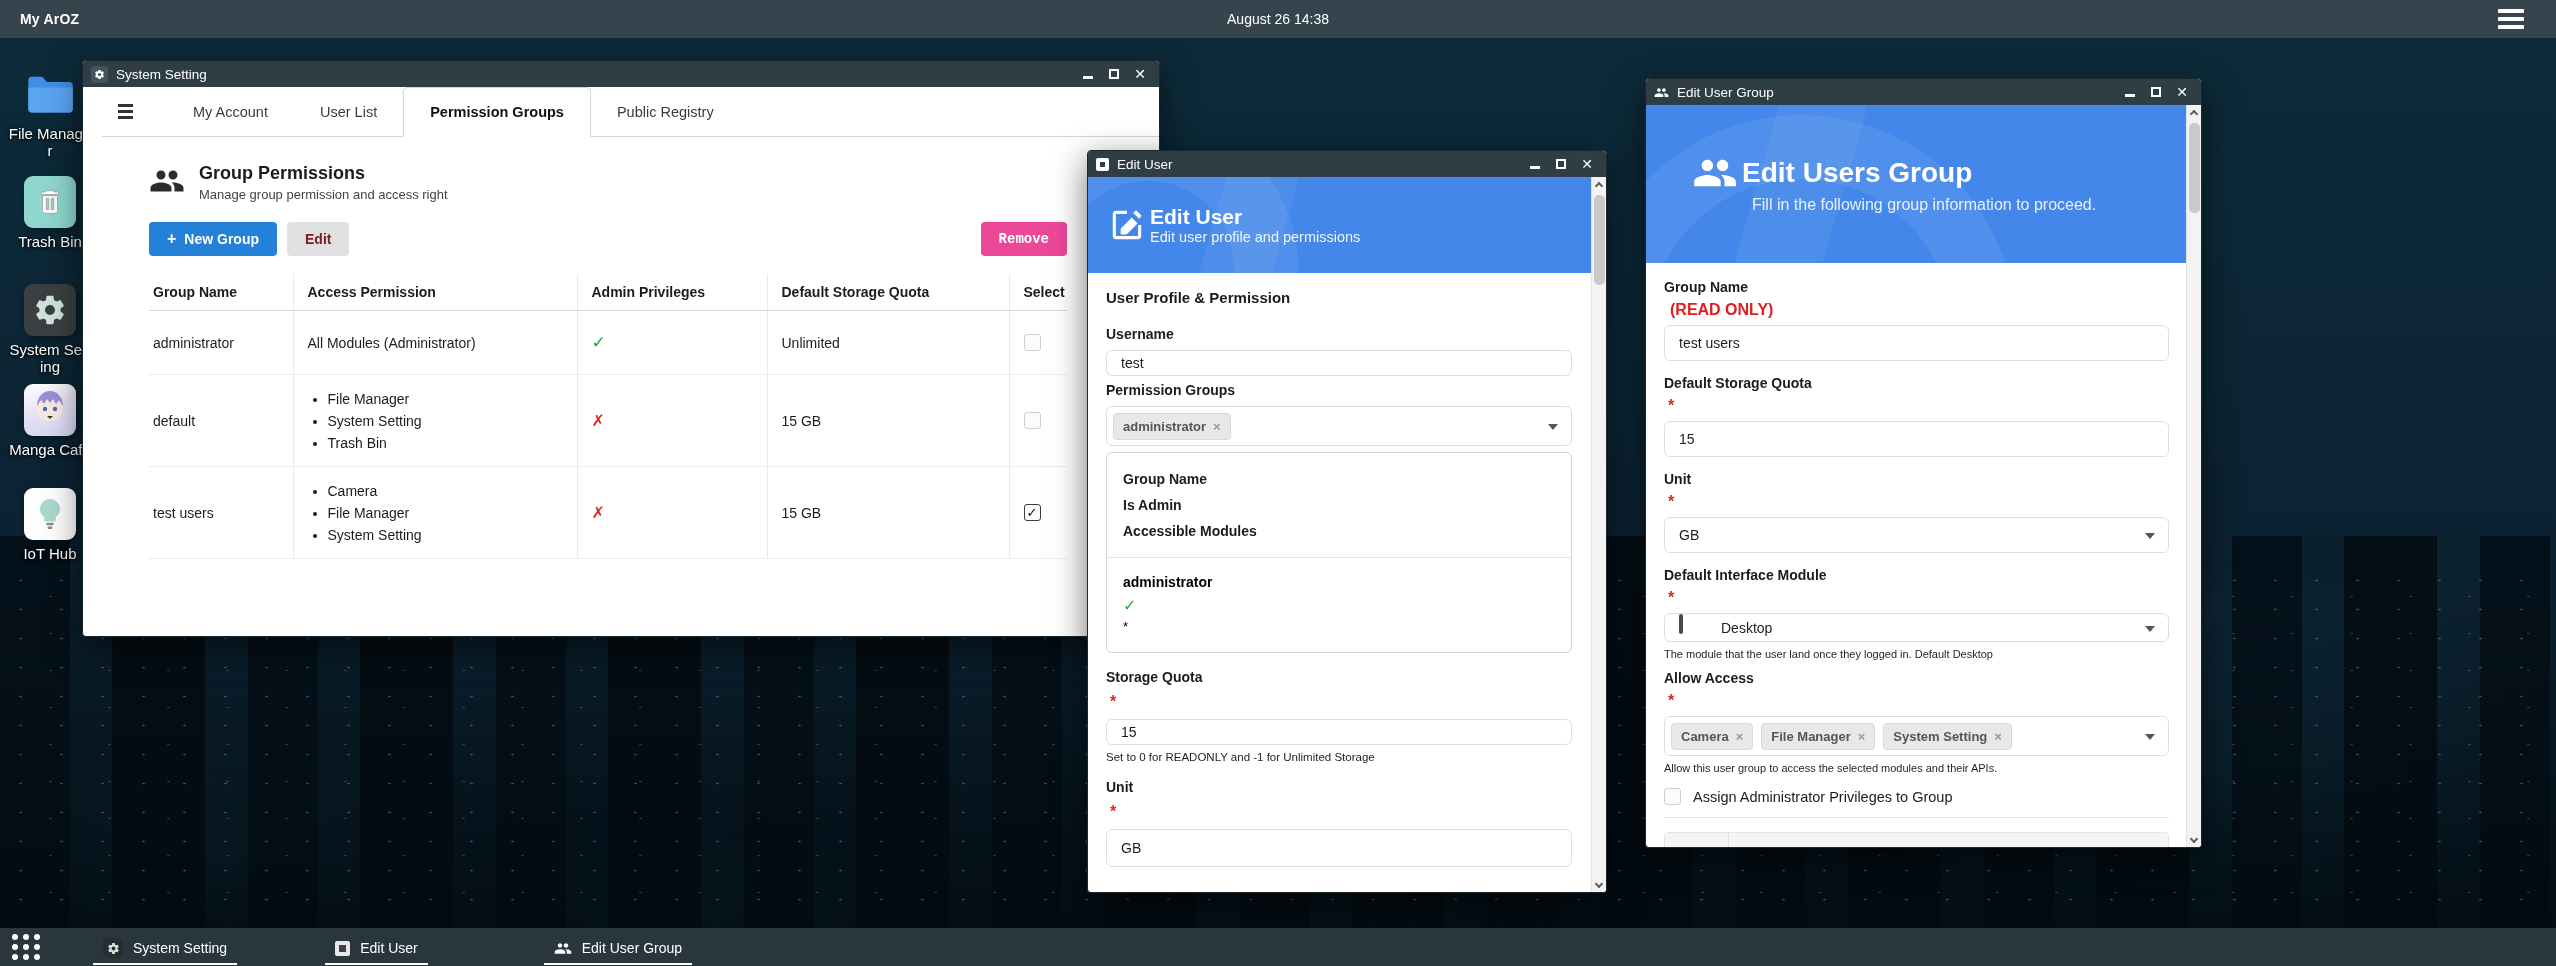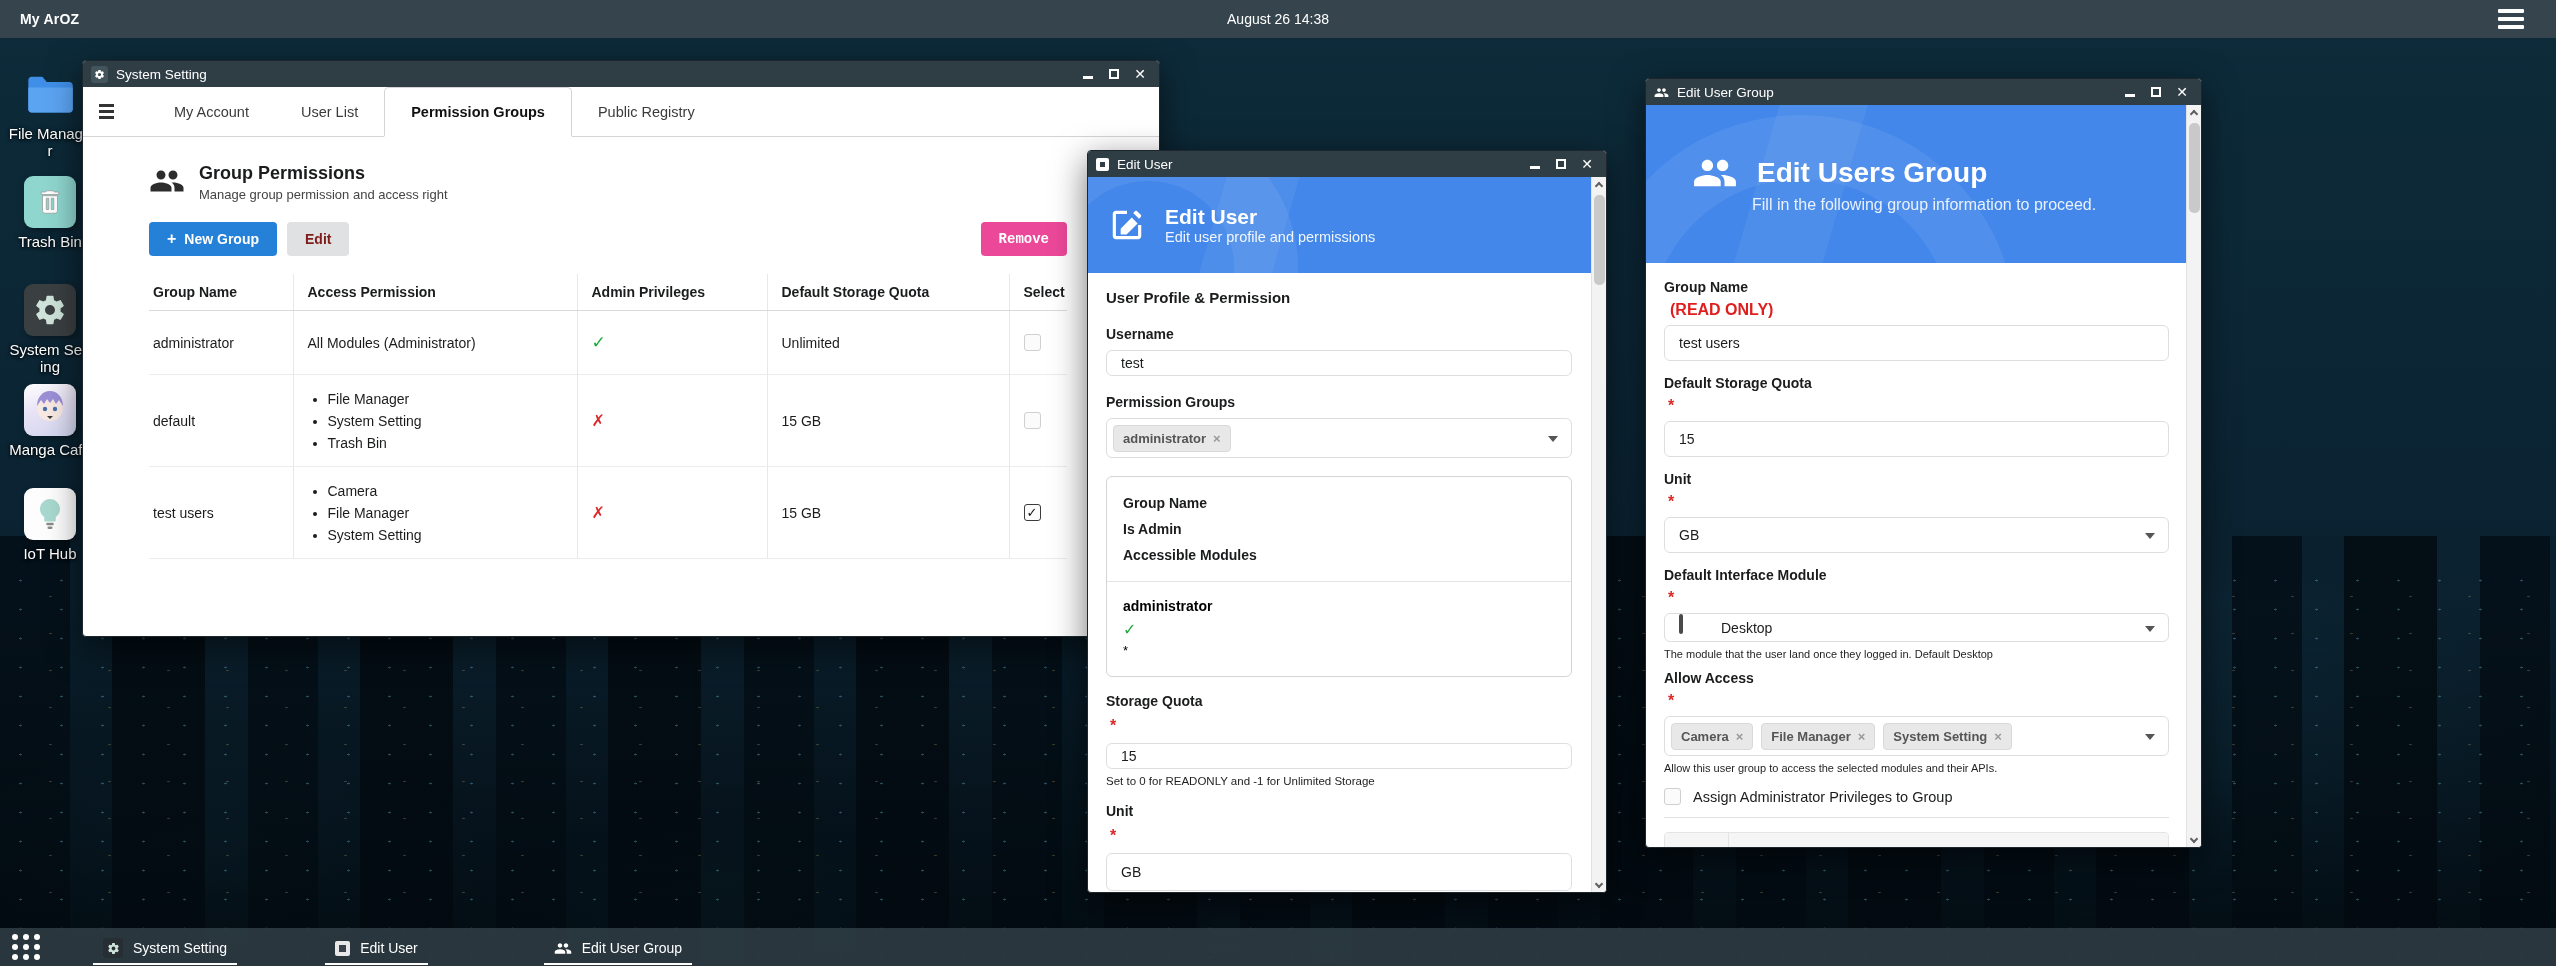--- a/index.html
+++ b/index.html
@@ -59,21 +59,21 @@
   .tb-close { color:#fff; font-weight:700; font-size:14px; }
   .tbicon-chip { width:17px; height:17px; border-radius:3px; background:#44545d;
     display:flex; align-items:center; justify-content:center; }
   .tbicon-frame { width:13px; height:13px; border-radius:2px; background:#fff;
     display:flex; align-items:center; justify-content:center; }
   .tbicon-frame i { display:block; width:5px; height:5px; background:#2f3d45; }
 
   
   #win-settings { left:82px; top:60px; width:1078px; height:577px; z-index:5; }
   .tabstrip { height:50px; background:#fff; border-bottom:1px solid #d4d4d5;
-    display:flex; align-items:stretch; padding-left:16px; }
+    display:flex; align-items:stretch; padding-left:16px;margin-left:19px; }
   .tab-burger { align-self:center; margin-right:34px; display:flex; flex-direction:column; gap:3px; cursor:pointer; }
   .tab-burger i { display:block; width:15px; height:3px; background:#333; }
   .tab { display:flex; align-items:center; padding:0 26px; font-size:14.5px; color:#3b3b3b; cursor:pointer; }
   .tab.active { font-weight:700; color:#111; border:1px solid #d4d4d5; border-bottom:2px solid #fff;
     border-radius:5px 5px 0 0; margin-bottom:-1px; background:#fff; }
   .ss-content { padding:26px 92px 16px 66px; }
   .sec-head { display:flex; align-items:flex-start; gap:14px; }
   .sec-head svg { flex:0 0 auto; margin-top:3px; }
   .sec-title { font-size:18px; font-weight:700; color:#1b1c1d; }
   .sec-sub { font-size:13px; color:#444; margin-top:3px; }
@@ -97,21 +97,21 @@
   .glyph-no  { color:#db2828; font-weight:900; font-size:16px; }
   .cb { width:17px; height:17px; border:1px solid #cfd0d1; border-radius:3px; background:#fbfbfb;
     display:flex; align-items:center; justify-content:center; cursor:pointer; }
   .cb.checked { border-color:#3c3c3c; }
   .cb .cbcheck { font-size:13px; font-weight:900; color:#101010; line-height:1; }
 
   
   .bluehead { position:relative; background:#4387ea; color:#fff; overflow:hidden; }
   .wm-ring { position:absolute; border:64px solid rgba(255,255,255,.07); border-radius:50%; }
   .wm-bar { position:absolute; background:rgba(255,255,255,.06); transform:rotate(16deg); }
-  .bh-inner { position:relative; display:flex; align-items:center; gap:19px; }
+  .bh-inner { position:relative; display:flex; align-items:center; gap:4px; }
   .bh-text .bh-title { font-weight:700; }
   .bh-text .bh-sub { opacity:.92; }
   .dlg-body { position:relative; }
   .vscroll { position:absolute; top:26px; right:0; bottom:0; width:15px; background:#f3f3f3;
     border-left:1px solid #e2e2e2; z-index:5; }
   .vscroll .chev { position:absolute; left:4px; width:6px; height:6px;
     border-right:2px solid #606060; border-bottom:2px solid #606060; }
   .chev.up { top:6px; transform:rotate(-135deg); }
   .chev.down { bottom:5px; transform:rotate(45deg); }
   .vthumb { position:absolute; left:2px; top:18px; width:11px; height:90px; background:#c9c9c9; border-radius:5px; }
@@ -134,21 +134,21 @@
 
   
   #win-edituser { left:1087px; top:150px; width:520px; height:743px; z-index:10; }
   #win-edituser .bluehead { height:96px; padding-left:20px; }
   #win-edituser .wm-ring { width:300px; height:300px; left:-90px; top:-60px; }
   #win-edituser .wm-bar { width:70px; height:300px; left:120px; top:-80px; }
   #win-edituser .bh-title { font-size:21px; }
   #win-edituser .bh-sub { font-size:14.5px; }
   .eu-content { padding:16px 34px 0 18px; }
   .eu-content .sect { font-size:15px; font-weight:700; color:#1b1c1d; margin-bottom:20px; }
-  .fgroup { margin-bottom:18px; }
+  .fgroup { margin-bottom:6px; }
   .fgroup .flabel { display:block; margin-bottom:8px; }
   .infobox { border:1px solid #d4d4d5; border-radius:6px; margin-bottom:16px; }
   .infobox .sec1 { padding:13px 16px; border-bottom:1px solid #e4e4e4; }
   .infobox .sec1 div { font-weight:700; font-size:14px; color:#1b1c1d; line-height:26px; }
   .infobox .sec2 { padding:12px 16px 16px 16px; }
   .infobox .sec2 .gname { font-weight:700; font-size:14px; line-height:24px; }
   .infobox .sec2 .gcheck { color:#1ea83c; font-weight:900; font-size:16px; line-height:24px; }
   .infobox .sec2 .gmod { font-size:13px; line-height:18px; }
 
   

